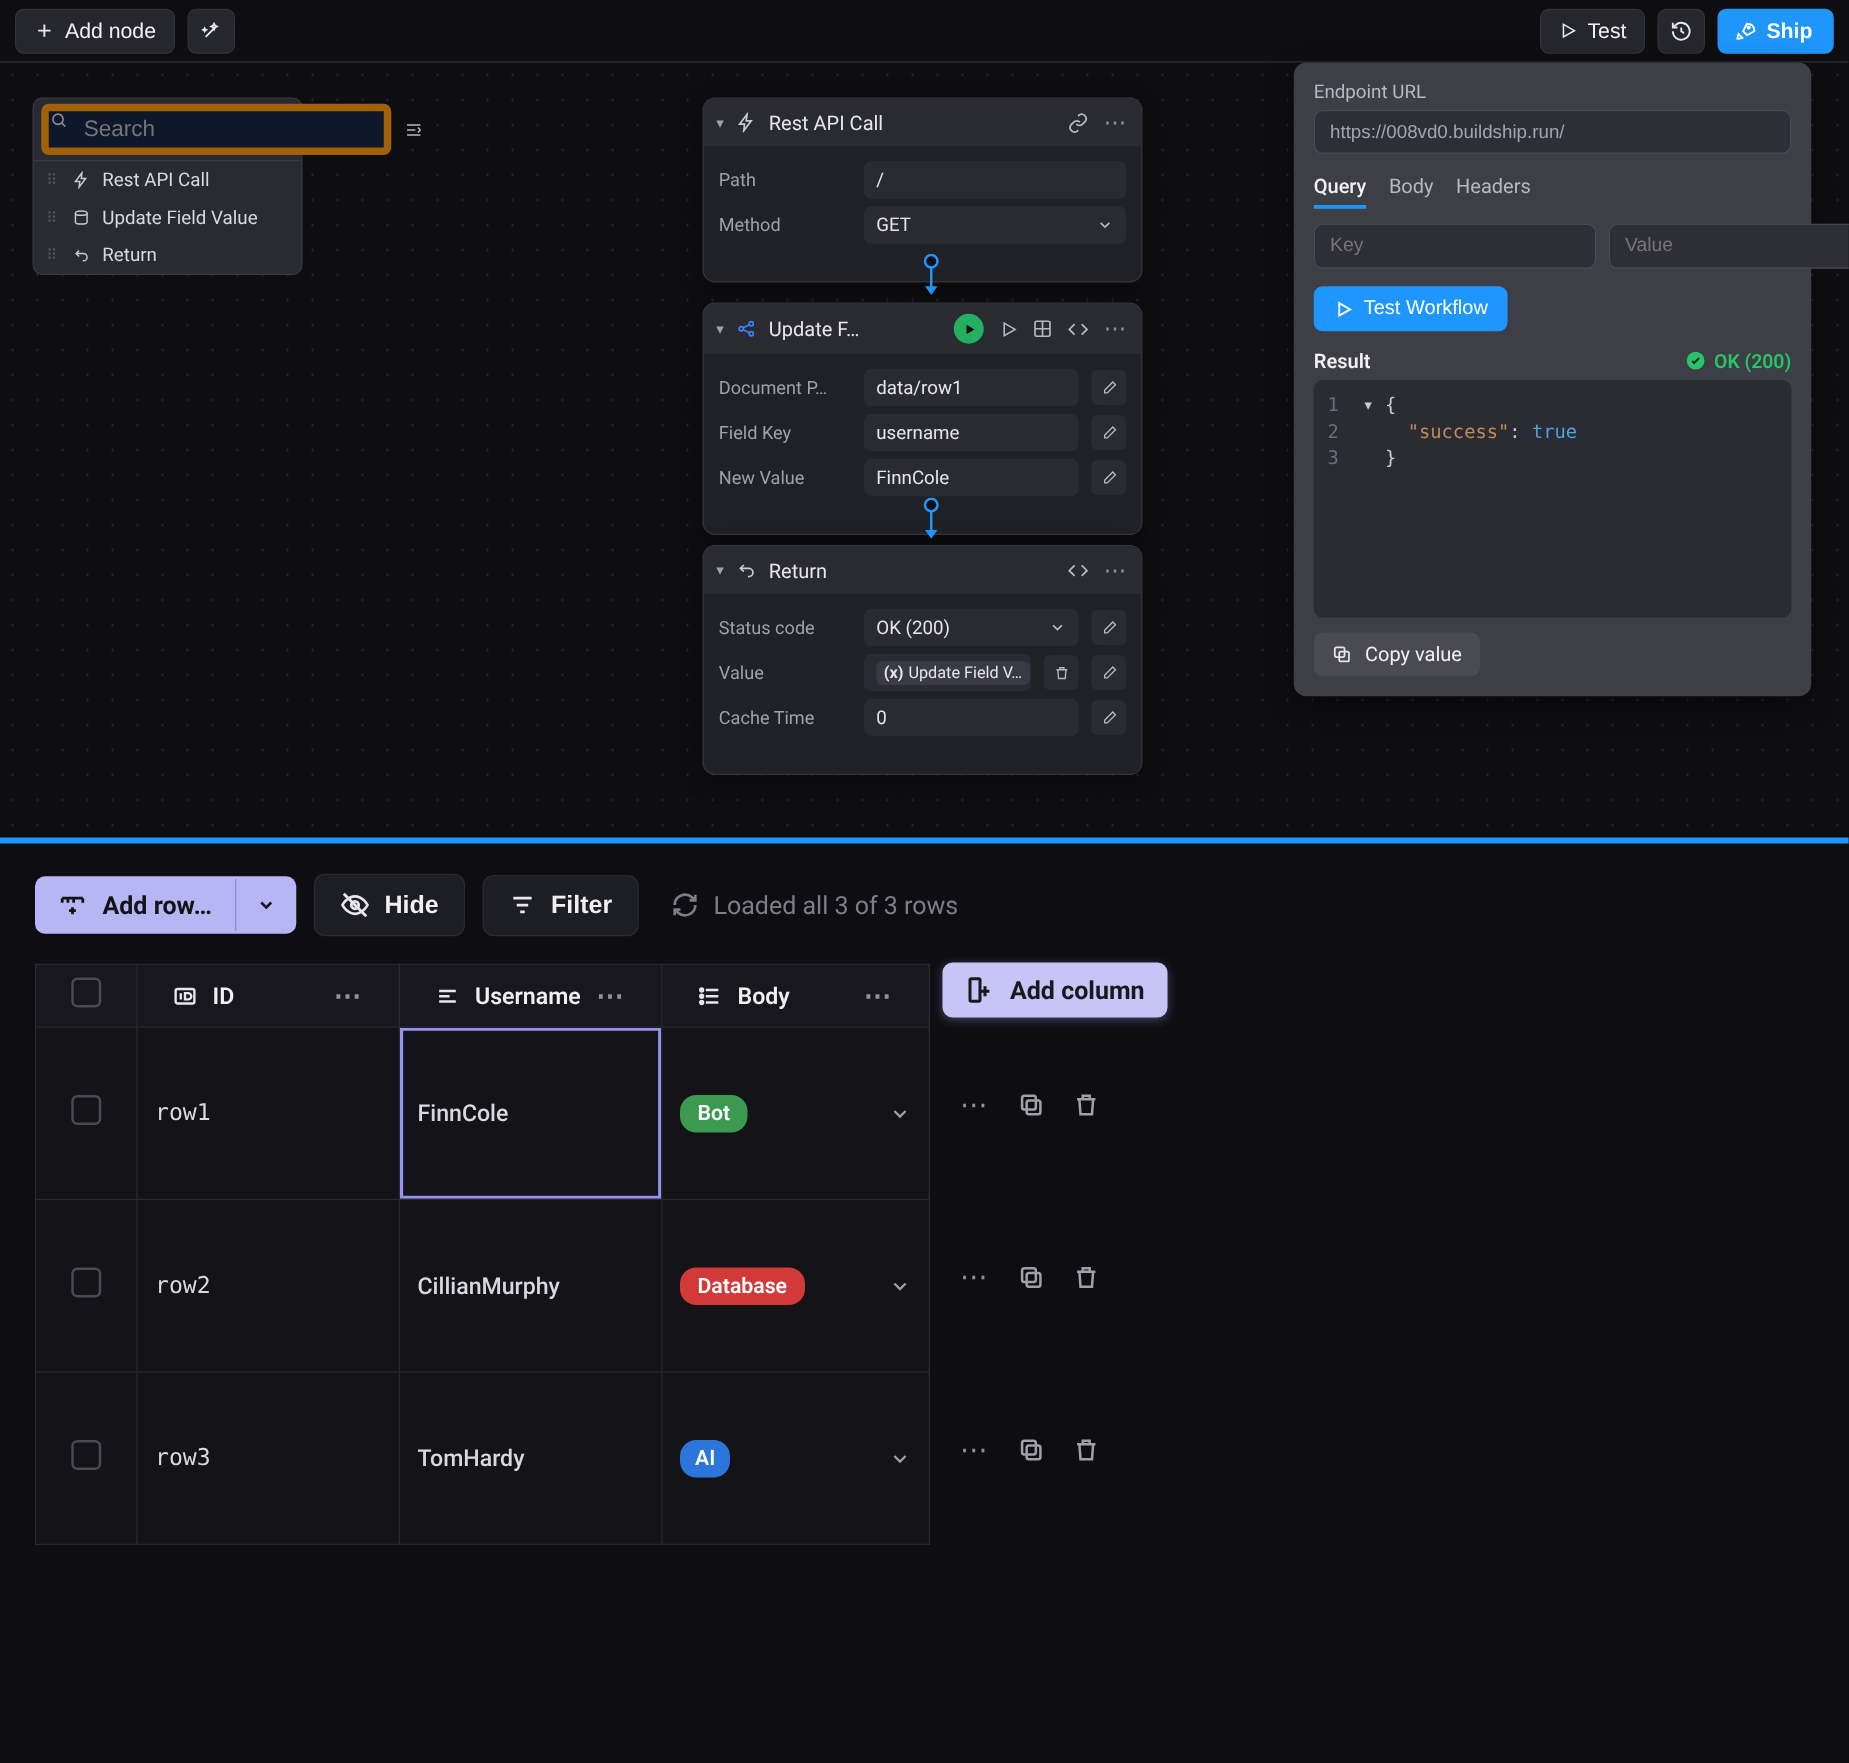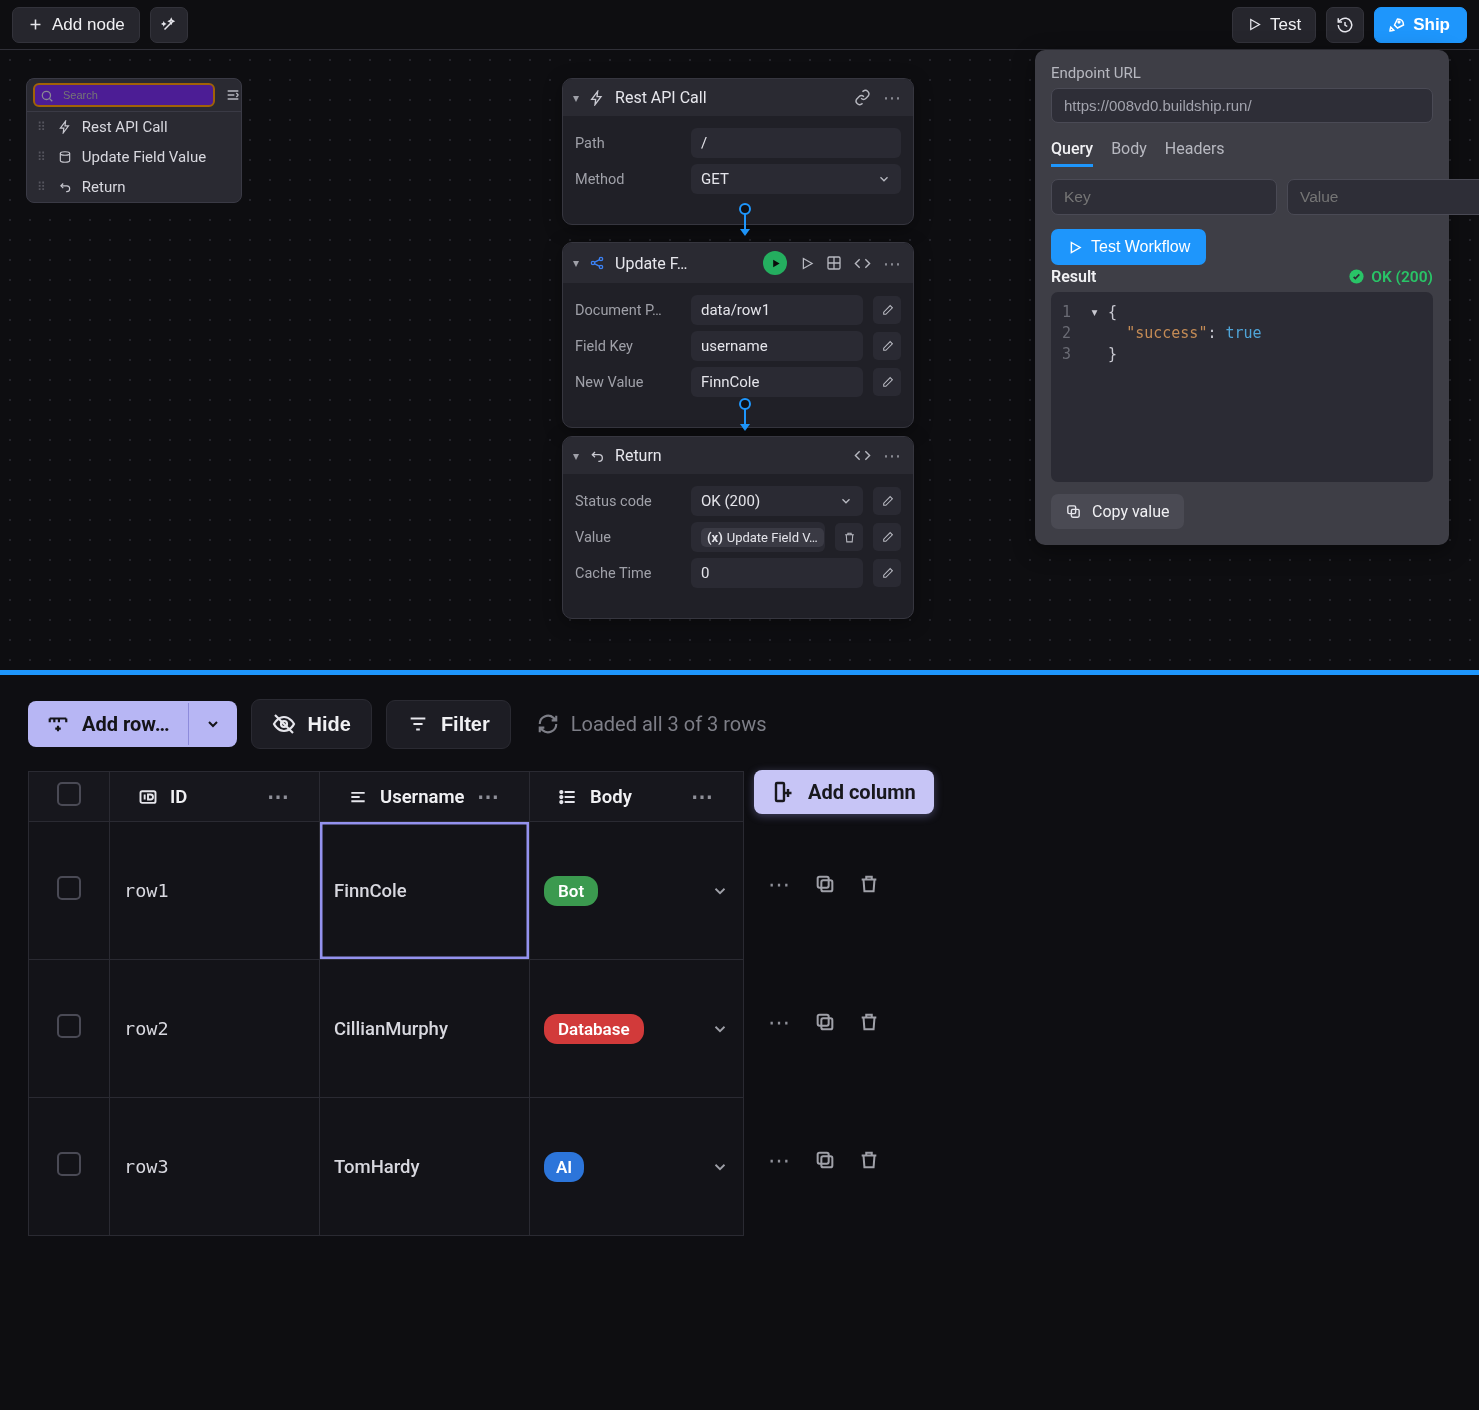--- a/index.html
+++ b/index.html
@@ -70,23 +70,23 @@
   .node-list {
     position: absolute; top: 28px; left: 26px; width: 216px;
     background: #2A2A32; border: 1px solid #3A3A45; border-radius: 8px;
     font-size: 15px;
   }
   .node-search {
     display: flex; align-items: center; padding: 4px 6px;
     border-bottom: 1px solid #3A3A45;
   }
   .node-search input {
-    flex: 1; background: #4c1d95; border: 2px solid #a16207;
+    flex: 1; background: #0f172a; border: 6px solid #a16207;
     border-radius: 6px; padding: 4px 8px 4px 28px;
-    color: var(--text-dim); font-size: 11px;
+    color: var(--text-dim); font-size: 18px;
   }
   .node-search .search-wrap { position: relative; flex:1; }
   .node-search .search-wrap svg { position:absolute; left:7px; top:6px; }
   .node-search .collapse-btn { margin-left:6px; padding:4px; cursor:pointer; }
   .node-list-item {
     display: flex; align-items: center; gap: 10px;
     padding: 6px 10px;
     color: var(--text-dim);
   }
   .node-list-item .handle { color:#55555E; font-size:12px; margin-right:2px;}
@@ -154,21 +154,21 @@
   .side-tabs { display:flex; gap:18px; margin:16px 0 12px; font-size:16px; }
   .side-tab { color:#B7B8C0; cursor:pointer; padding-bottom:6px;}
   .side-tab.active { color:var(--text-main); border-bottom:3px solid var(--accent-blue); font-weight:500;}
   .kv-row { display:flex; gap:10px; align-items:flex-end; margin-bottom:14px;}
   .kv-row input { flex:1; background:#2E2E37; border:1px solid #4A4A55; border-radius:7px; padding:8px 12px; color:#A2A3AD; font-size:15.5px;}
   .btn-test {
     display:inline-flex; align-items:center; gap:9px;
     background: var(--accent-blue); color:#fff; border:none;
     padding:9px 16px; font-size:16px; font-weight:500; border-radius:7px; cursor:pointer;
   }
-  .result-bar { display:flex; justify-content:space-between; align-items:center; margin:2px 0 6px;}
+  .result-bar { display:flex; justify-content:space-between; align-items:center; margin:14px 0 6px;}
   .result-bar .r-title { font-weight:600; font-size:16px; }
   .result-bar .ok { color:#29C467; font-weight:600; font-size:15.5px; display:flex; align-items:center; gap:6px;}
   .code-box {
     background:#2B2B34; border-radius:7px; padding:10px 0; font-family: ui-monospace, Menlo, Consolas, monospace;
     font-size:15px; line-height:1.4; min-height:190px;
   }
   .code-line { display:flex; }
   .code-line .ln { width:30px; text-align:right; color:#6A6B74; padding-right:10px; user-select:none;}
   .code-line .tok-key { color:#C48B55; }
   .code-line .tok-bool { color:#4FA4D8; }

